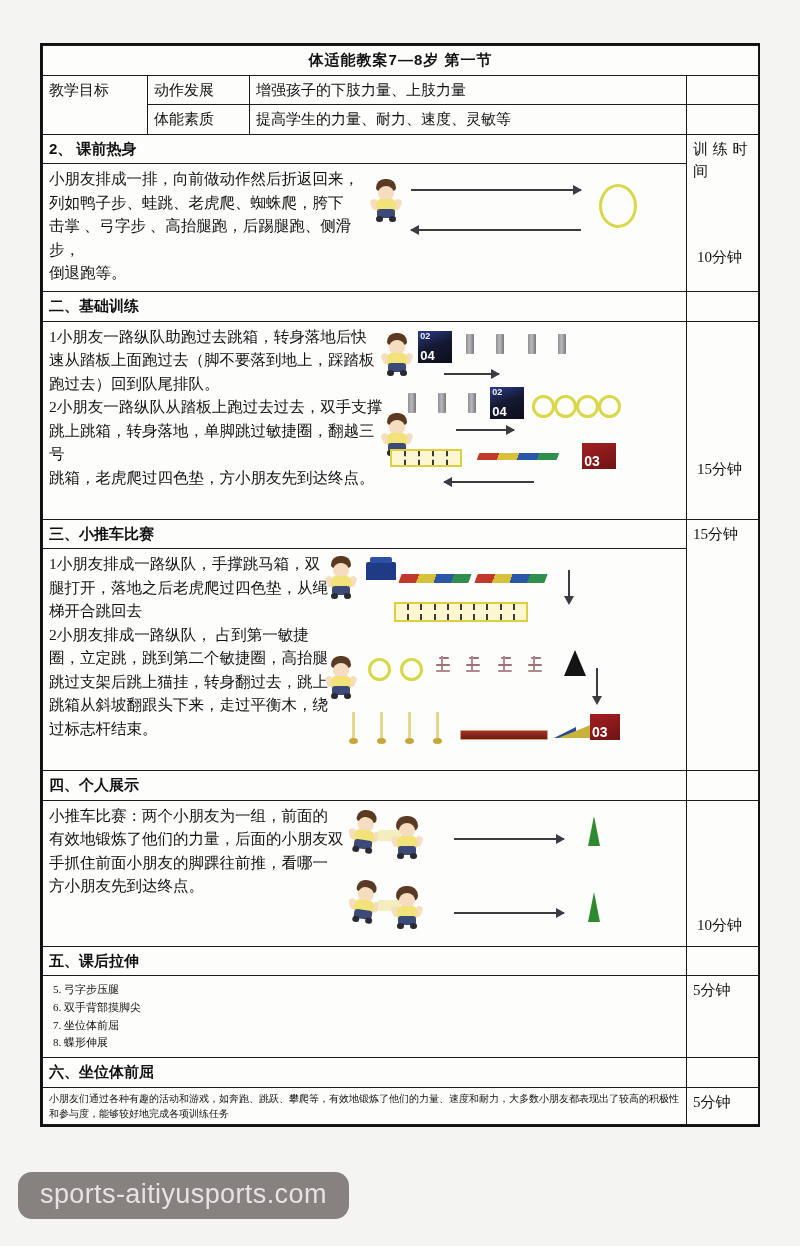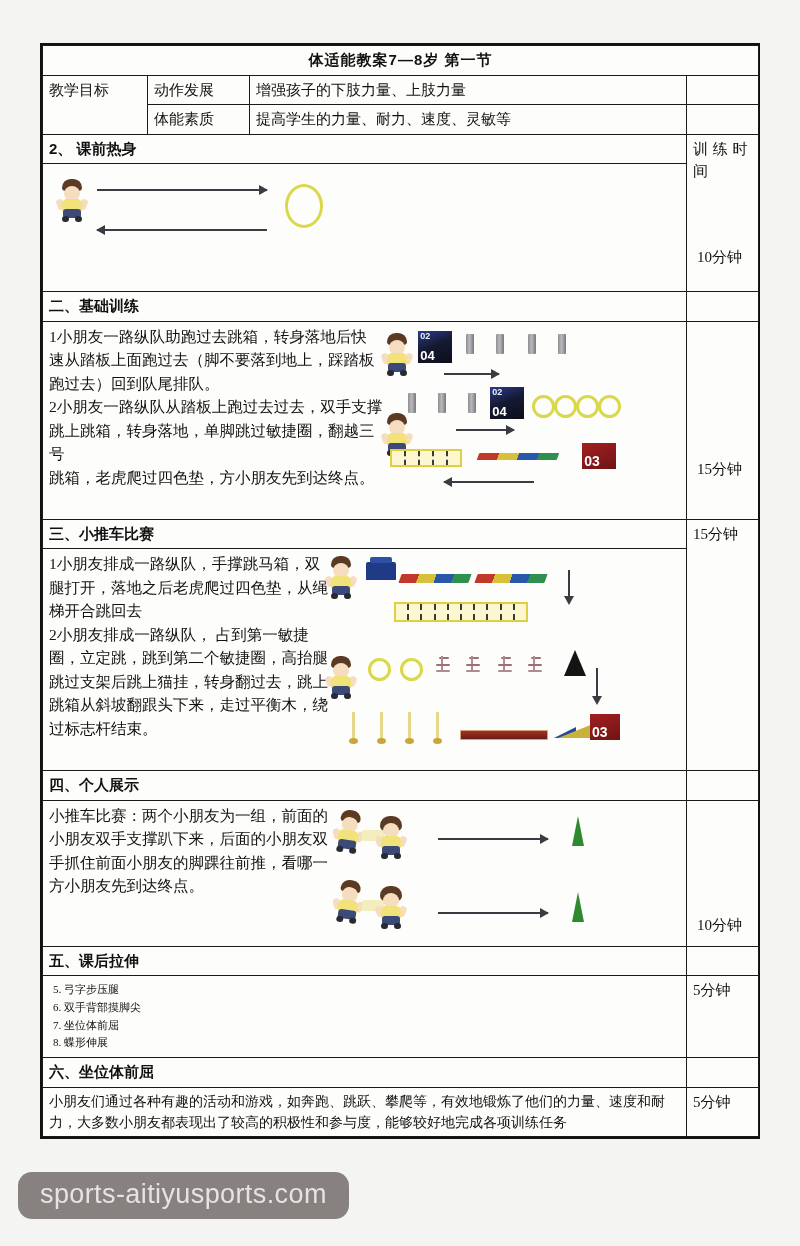--- a/index.html
+++ b/index.html
@@ -74,21 +74,21 @@
     line-height: 1.52;
   }
   .list-text {
     white-space: pre-line;
     font-size: 11px;
     line-height: 1.62;
     padding: 2px 0 2px 4px;
   }
   .summary-text {
     white-space: pre-line;
-    font-size: 14px;
+    font-size: 10px;
     line-height: 1.5;
   }
 
   
   .split { display: flex; align-items: flex-start; gap: 4px; }
   .split .txt { flex: 0 0 auto; }
   .fig { position: relative; flex: 1 1 auto; align-self: stretch; }
 
   
   .kid { position: absolute; width: 34px; height: 44px; }
@@ -285,20 +285,25 @@
       </tr>
 
       <tr>
         <td class="section-head" colspan="3">2、 课前热身</td>
         <td class="time-head" rowspan="2">训 练 时间</td>
       </tr>
 
       <tr>
         <td class="body-cell" colspan="3" style="height:128px">
           <div class="split">
+            <div class="txt body-text">小朋友排成一排，向前做动作然后折返回来，
+列如鸭子步、蛙跳、老虎爬、蜘蛛爬，胯下
+击掌 、弓字步 、高抬腿跑，后踢腿跑、侧滑
+步，
+倒退跑等。</div>
             <div class="fig">
               <div class="kid" style="left:6px; top:10px;">
                 <div class="hair"></div>
                   <div class="head"></div>
                 <div class="arm l"></div>
                   <div class="arm r"></div>
                 <div class="torso"></div>
                   <div class="shorts"></div>
                 <div class="leg l"></div>
                   <div class="leg r"></div>
@@ -490,21 +495,21 @@
 
       <tr>
         <td class="section-head" colspan="3">四、个人展示</td>
         <td></td>
       </tr>
 
       <tr>
         <td class="body-cell" colspan="3" style="height:146px">
           <div class="split">
             <div class="txt body-text">小推车比赛：两个小朋友为一组，前面的
-小朋友双手支撑趴下来，后面的小朋友双
+有效地锻炼了他们的力量，后面的小朋友双
 手抓住前面小朋友的脚踝往前推，看哪一
 方小朋友先到达终点。</div>
             <div class="fig">
 
               <div class="cart" style="left:0px; top:4px;">
                 <div class="kid kidA prone">
                   <div class="hair"></div>
                     <div class="head"></div>
                   <div class="arm l"></div>
                     <div class="arm r"></div>

